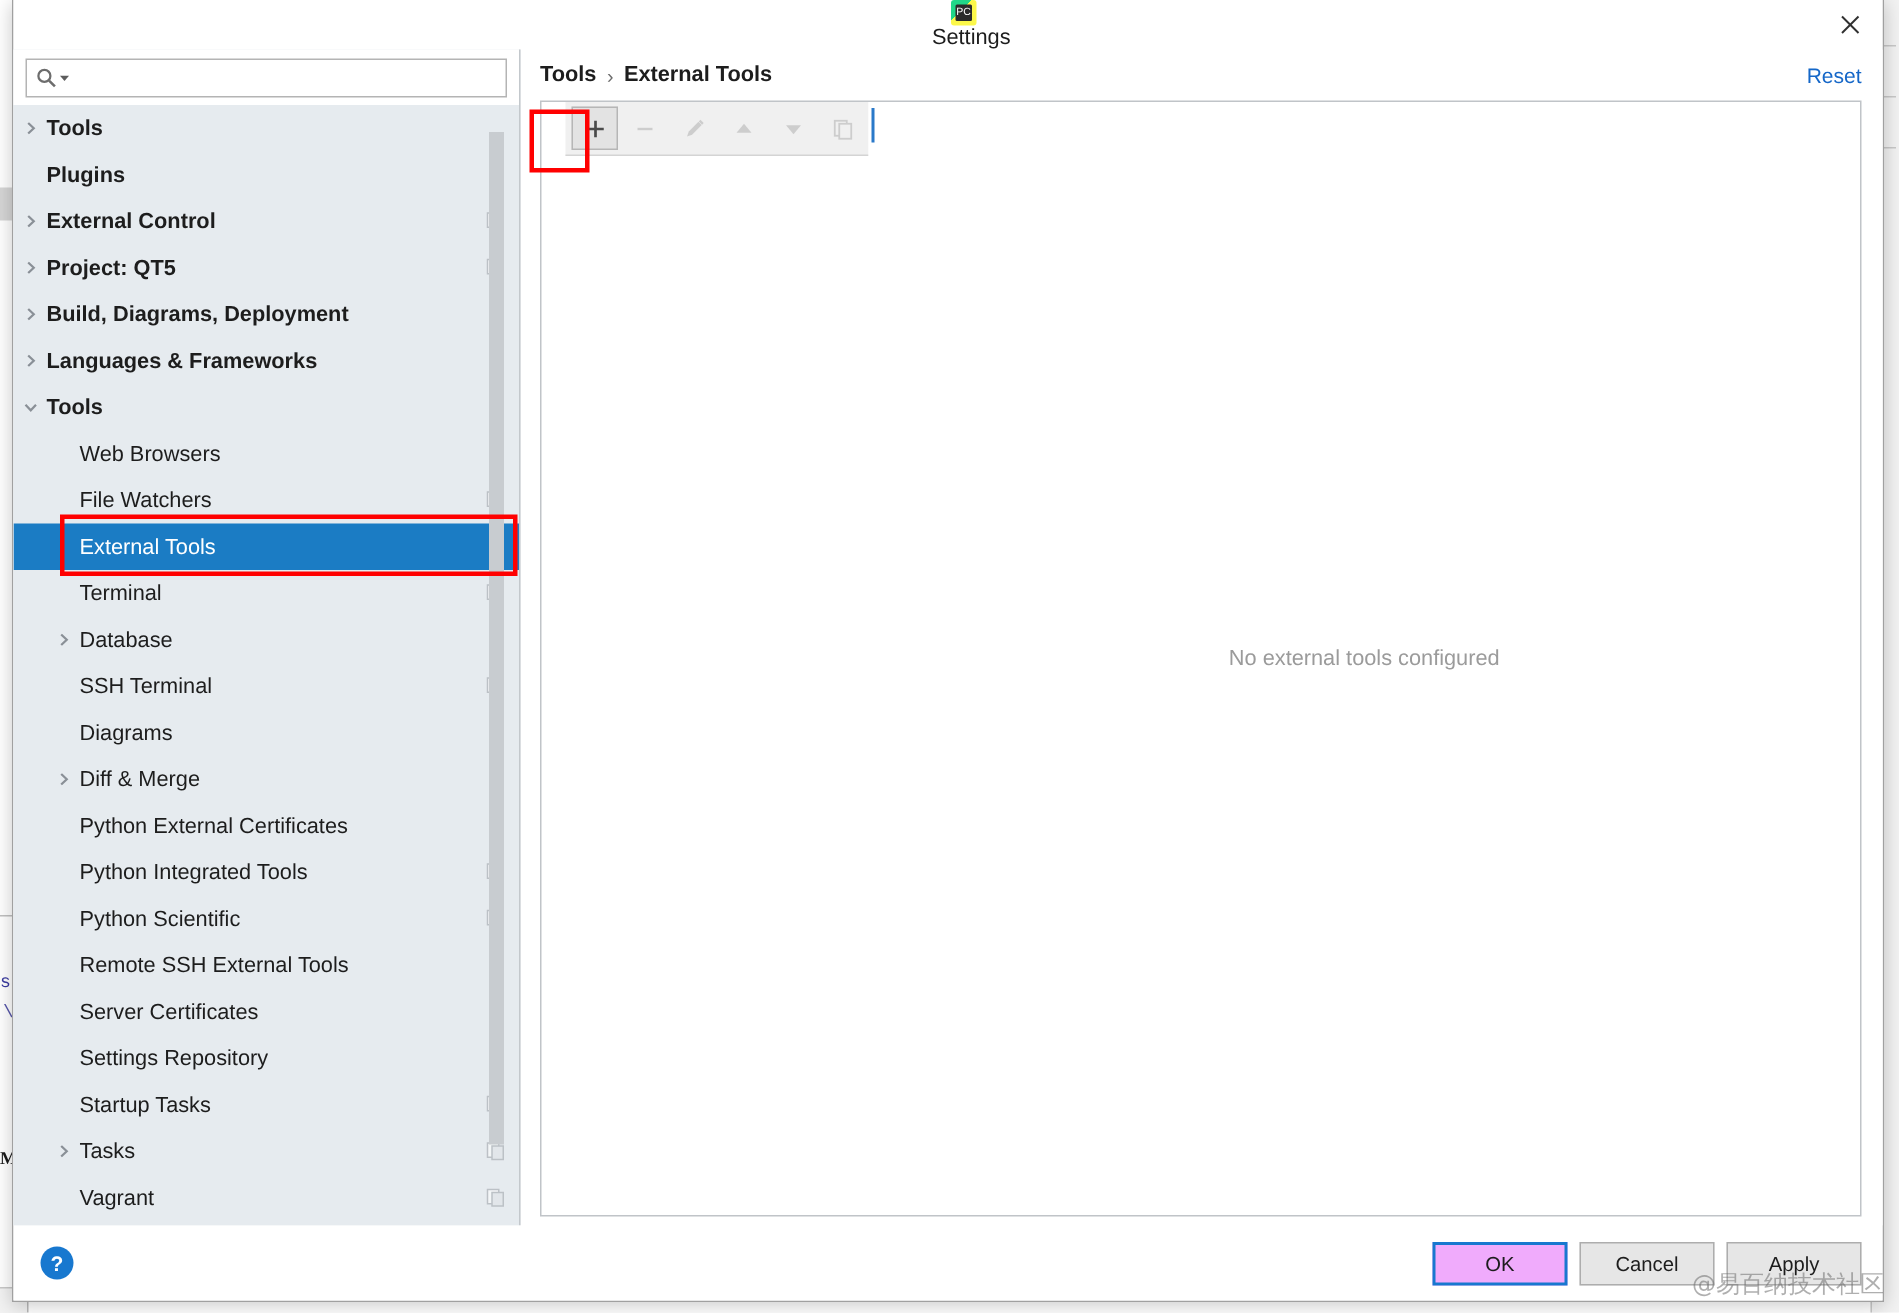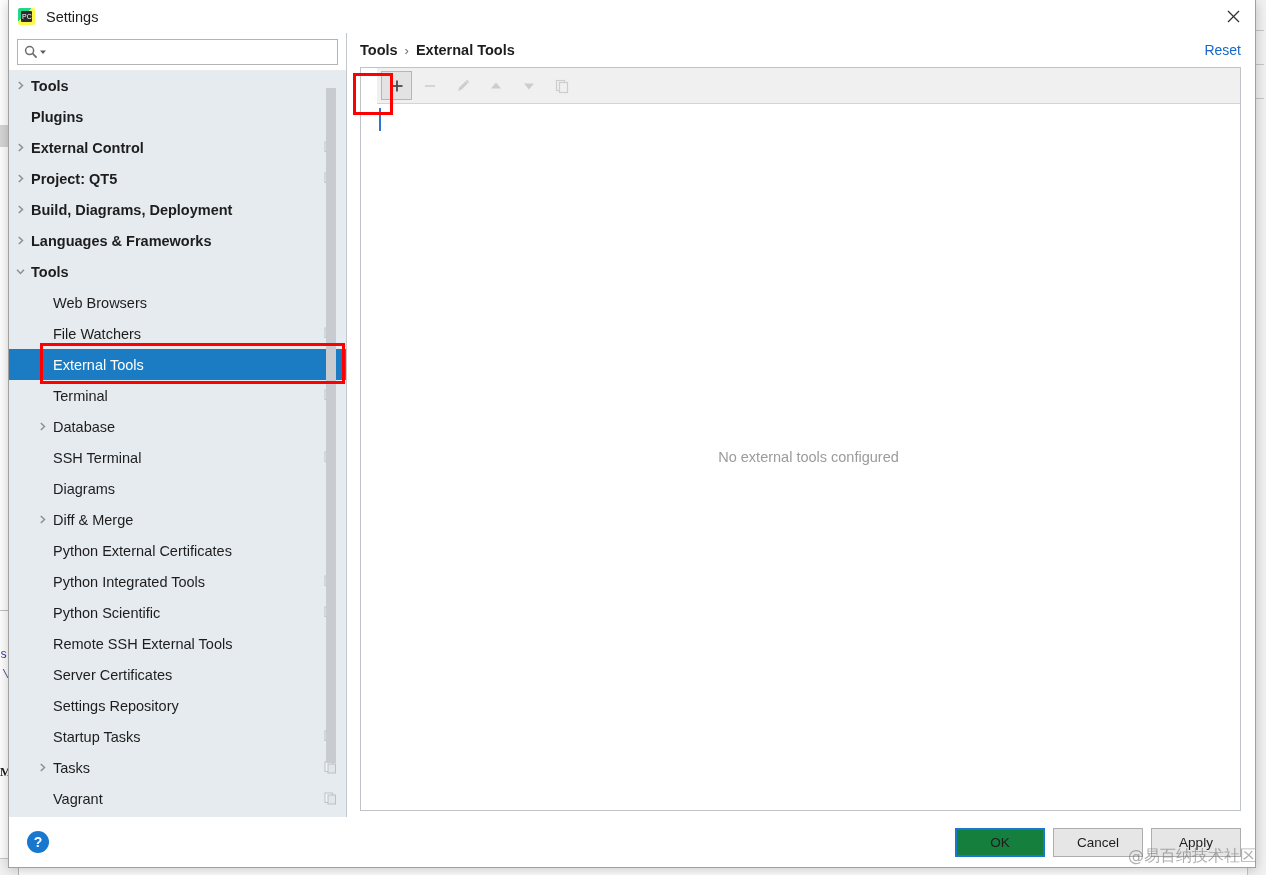--- a/index.html
+++ b/index.html
@@ -98,22 +98,23 @@
     flex-direction: column;
   }
 
   
   .titlebar {
     height: 33px;
     min-height: 33px;
     background: #ffffff;
     display: flex;
     align-items: center;
-    padding-left: 9px;
-    position: relative;
+    padding-left: 20px;
+    position: relative;
+    flex-direction: column;
   }
   .app-icon {
     width: 17px;
     height: 17px;
     position: relative;
     flex: 0 0 auto;
     border-radius: 2px;
     background: linear-gradient(135deg, #21d789 0%, #21d789 40%, #fcf84a 40%, #fcf84a 100%);
     overflow: hidden;
   }
@@ -312,21 +313,20 @@
     right: 0;
     font-size: 14px;
     color: #1567c8;
     cursor: pointer;
   }
 
   .tool-panel {
     flex: 1 1 auto;
     border: 1px solid #c0c4c8;
     display: flex;
-    flex-direction: column;
     min-height: 0;
     margin-bottom: 6px;
     background: #ffffff;
     position: relative;
     padding-left: 16px;
   }
   .toolbar {
     height: 35px;
     min-height: 35px;
     background: #f0f0f0;
@@ -409,21 +409,21 @@
     border: 1px solid #adadad;
     font-size: 13.5px;
     color: #1d1d1d;
     font-family: "Liberation Sans", sans-serif;
     cursor: pointer;
     padding: 0 12px;
     box-sizing: border-box;
   }
   .fbtn.default {
     border: 2px solid #1878cf;
-    background: #15803d;
+    background: #f0abfc;
   }
 
   
   .annot {
     position: absolute;
     border: 3px solid #ff0000;
     pointer-events: none;
     z-index: 50;
     box-sizing: border-box;
   }

